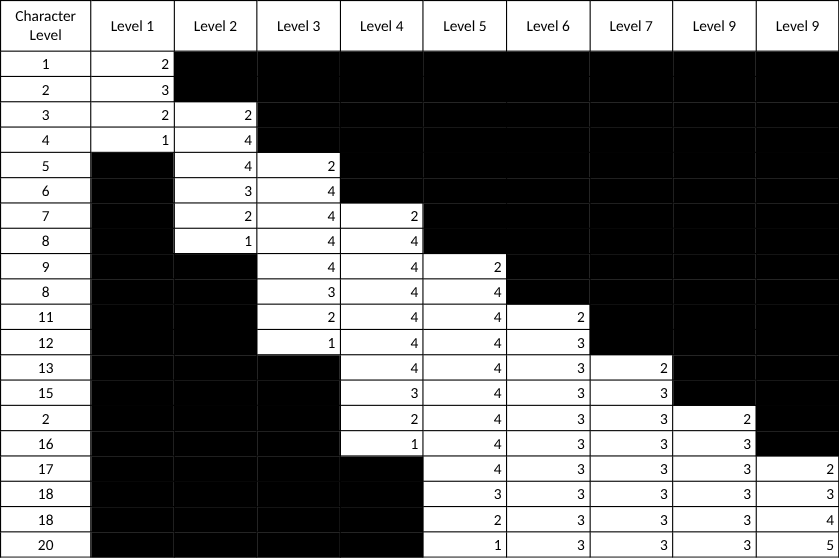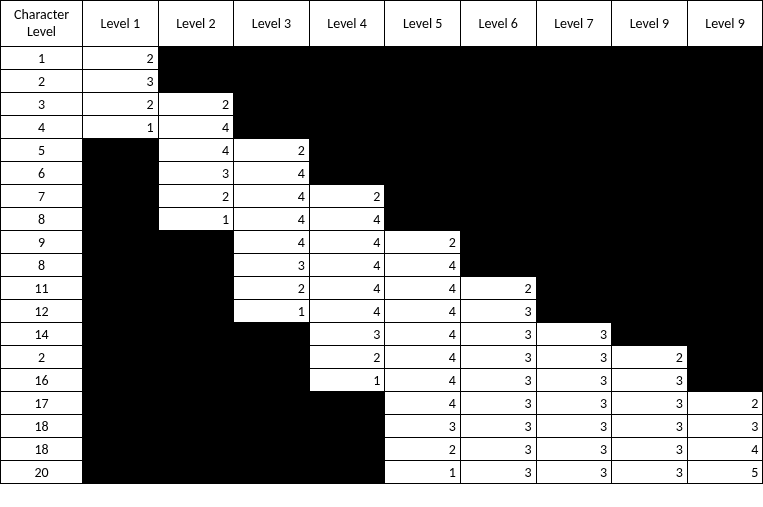--- a/index.html
+++ b/index.html
@@ -214,21 +214,33 @@
         <td class="blk"></td>
         <td class="val">1</td>
         <td class="val">4</td>
         <td class="val">4</td>
         <td class="val">3</td>
         <td class="blk"></td>
         <td class="blk"></td>
         <td class="blk"></td>
       </tr>
       <tr>
-        <td class="rowhdr">14</td>
+        <td class="rowhdr">13</td>
+        <td class="blk"></td>
+        <td class="blk"></td>
+        <td class="blk"></td>
+        <td class="val">4</td>
+        <td class="val">4</td>
+        <td class="val">3</td>
+        <td class="val">2</td>
+        <td class="blk"></td>
+        <td class="blk"></td>
+      </tr>
+      <tr>
+        <td class="rowhdr">15</td>
         <td class="blk"></td>
         <td class="blk"></td>
         <td class="blk"></td>
         <td class="val">3</td>
         <td class="val">4</td>
         <td class="val">3</td>
         <td class="val">3</td>
         <td class="blk"></td>
         <td class="blk"></td>
       </tr>

